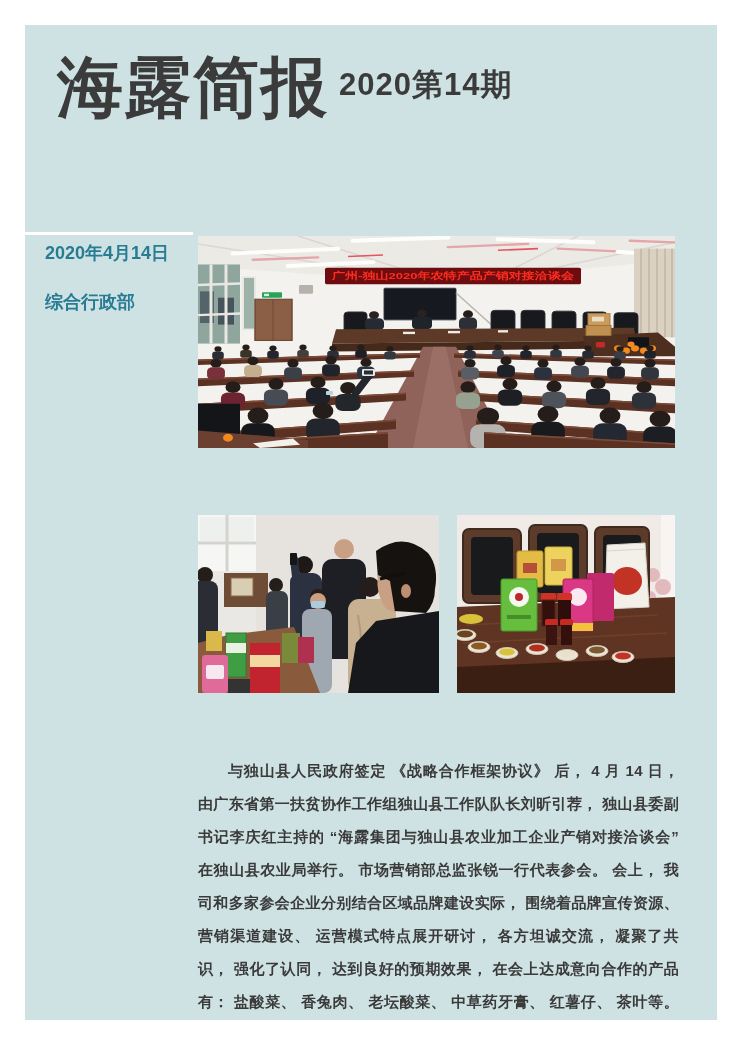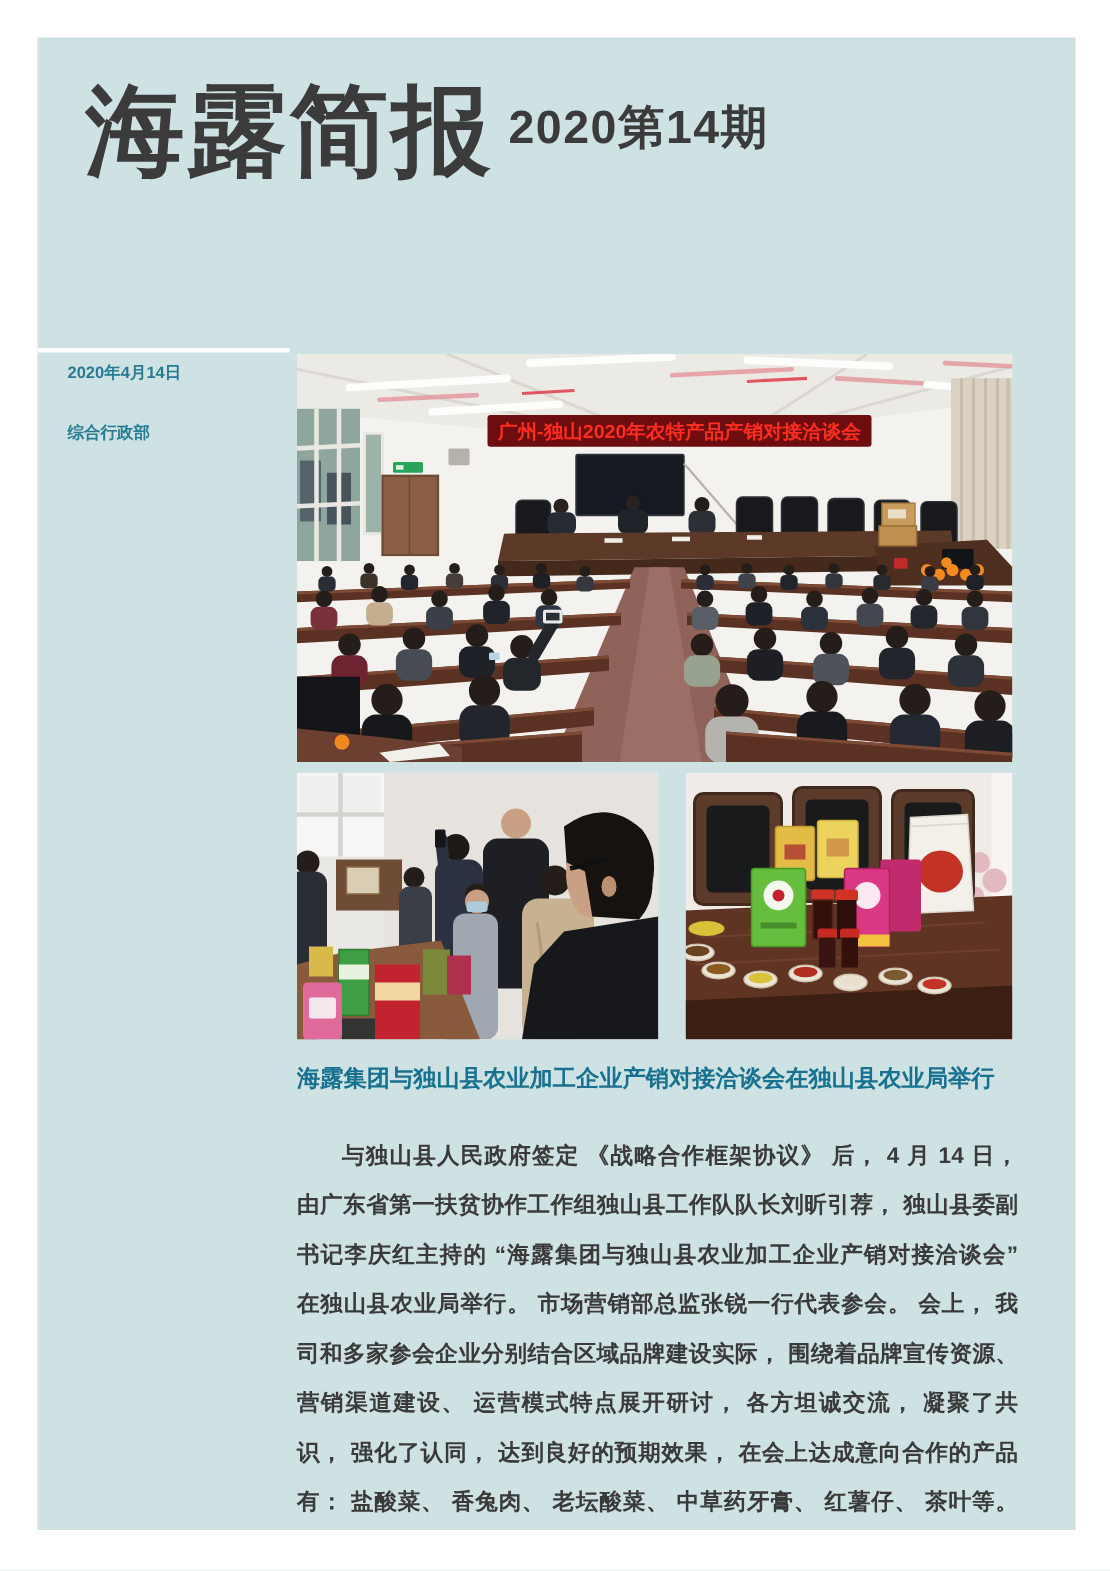--- a/index.html
+++ b/index.html
@@ -17,25 +17,25 @@
   }
   .masthead h1{
     margin:0;font-size:66px;line-height:1.05;font-weight:800;color:#3b3b3b;letter-spacing:2px;
   }
   .masthead .issue{
     font-size:31px;font-weight:800;color:#3b3b3b;margin-left:10px;padding-bottom:5px;letter-spacing:1px;
   }
   .header-rule{
     position:absolute;left:0;top:207px;width:168px;height:3px;background:#ffffff;
   }
-  .meta{position:absolute;left:20px;top:216px;color:#277c93;font-weight:700;font-size:11px;}
+  .meta{position:absolute;left:20px;top:216px;color:#277c93;font-weight:700;font-size:18px;}
   .meta div{margin-bottom:25px;white-space:nowrap;}
   figure{margin:0;padding:0;position:absolute;overflow:hidden;}
   figure svg{display:block;width:100%;height:100%;}
-  .photo-main{left:173px;top:211px;width:477px;height:272px;}
+  .photo-main{left:173px;top:211px;width:477px;height:212px;}
   .photo-left{left:173px;top:490px;width:241px;height:178px;}
   .photo-right{left:432px;top:490px;width:218px;height:178px;}
   .headline{
     position:absolute;left:173px;top:684px;width:480px;margin:0;
     font-size:15.5px;font-weight:800;color:#17718f;line-height:1.4;
   }
   .body-text{
     position:absolute;left:173px;top:729px;width:481px;margin:0;
     font-size:15px;font-weight:600;color:#3a3a3a;line-height:2.2;
     text-align:justify;text-indent:2em;letter-spacing:0.3px;
@@ -365,17 +365,16 @@
         <ellipse cx="110" cy="140" rx="11" ry="5.5" fill="#ece4d6" stroke="#cfc4b0"></ellipse>
           <ellipse cx="110" cy="139" rx="8" ry="3.5" fill="#e8e0cc"></ellipse>
         <ellipse cx="140" cy="136" rx="11" ry="5.5" fill="#ece4d6" stroke="#cfc4b0"></ellipse>
           <ellipse cx="140" cy="135" rx="8" ry="3.5" fill="#7a5a30"></ellipse>
         <ellipse cx="166" cy="142" rx="11" ry="5.5" fill="#ece4d6" stroke="#cfc4b0"></ellipse>
           <ellipse cx="166" cy="141" rx="8" ry="3.5" fill="#c23326"></ellipse>
       </g>
     </svg>
   </figure>
 
-  <h2 class="headline">海露集团与独山县农业加工企业产销对接洽谈会在独山县农业局举行</h2>
 
   <p class="body-text">与独山县人民政府签定 《战略合作框架协议》 后， 4 月 14 日， 由广东省第一扶贫协作工作组独山县工作队队长刘昕引荐， 独山县委副书记李庆红主持的 “海露集团与独山县农业加工企业产销对接洽谈会” 在独山县农业局举行。 市场营销部总监张锐一行代表参会。 会上， 我司和多家参会企业分别结合区域品牌建设实际， 围绕着品牌宣传资源、 营销渠道建设、 运营模式特点展开研讨， 各方坦诚交流， 凝聚了共识， 强化了认同， 达到良好的预期效果， 在会上达成意向合作的产品有： 盐酸菜、 香兔肉、 老坛酸菜、 中草药牙膏、 红薯仔、 茶叶等。 参与洽谈会的有市场营销部张书英、 甘礼康等。</p>
 
 </div>
 
 </body></html>

